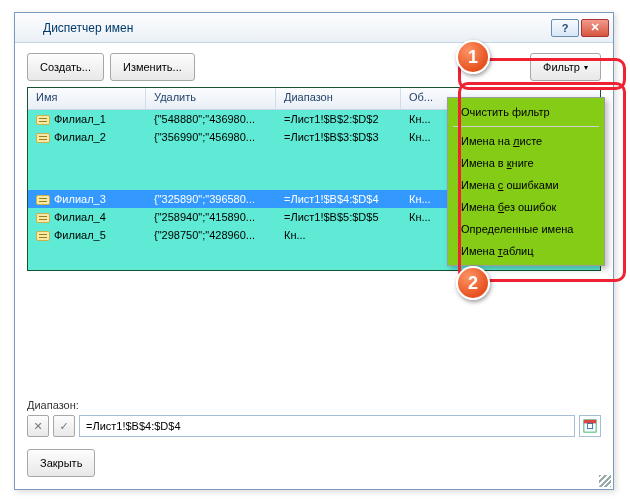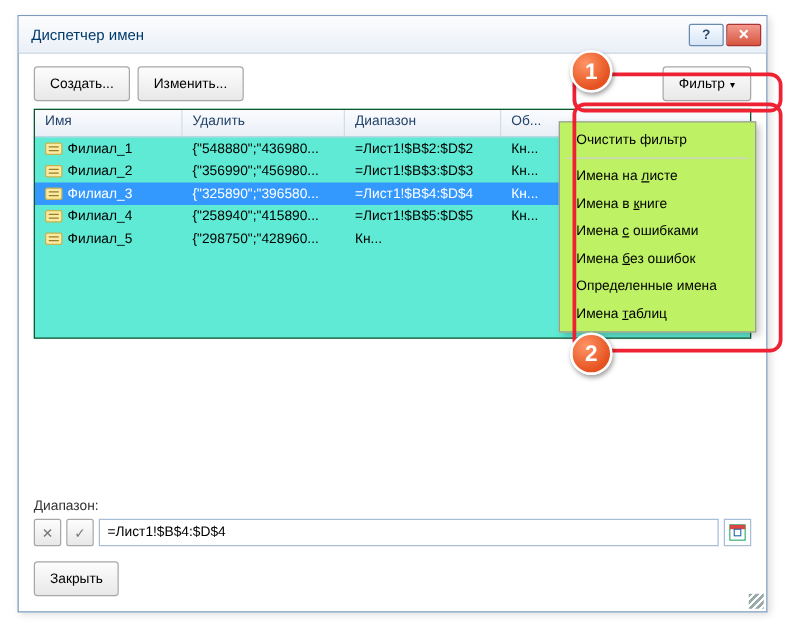--- a/index.html
+++ b/index.html
@@ -1,54 +1,54 @@
 <!DOCTYPE html>
 <html><head>
 <meta charset="utf-8">
 <style>
 * { box-sizing: border-box; margin: 0; padding: 0; font-family: "Segoe UI", Tahoma, sans-serif; font-size: 11px; }
 body { background: #fff; width: 630px; height: 500px; position: relative; overflow: hidden; }
 
 .dialog { position: absolute; left: 14px; top: 12px; width: 600px; height: 478px; background: #fff; border: 1px solid #7a9bbd; box-shadow: 2px 2px 6px rgba(0,0,0,0.15); }
 
 .titlebar { height: 30px; background: linear-gradient(#fdfdfe,#eaf0f7); border-bottom: 1px solid #c6d4e4; display: flex; align-items: center; padding: 0 4px 0 10px; }
-.titlebar .title { flex: 1; color: #003a6a; font-size: 12px; }
+.titlebar .title { flex: 1; color: #003a6a; font-size: 12px; margin-left: 18px; }
 .titlebar .winbtn { width: 28px; height: 18px; margin-left: 2px; border: 1px solid #6a8bb0; background: linear-gradient(#f7fbff,#d7e6f7); display: flex; align-items: center; justify-content: center; color: #2a4a6a; font-weight: bold; font-size: 11px; border-radius: 2px; cursor: pointer; }
 .titlebar .winbtn.close { background: linear-gradient(#f29a8d,#d6553f); color: #fff; border-color: #a33; }
 
 .toolbar { padding: 10px 12px 6px; display: flex; gap: 6px; }
 .btn { height: 28px; padding: 0 12px; background: linear-gradient(#fdfdfd,#e8e8e8); border: 1px solid #a7a7a7; border-radius: 3px; display: flex; align-items: center; cursor: pointer; }
 .spacer { flex: 1; }
 .btn .tri { margin-left: 4px; font-size: 8px; }
 
 .listwrap { margin: 0 12px; border: 1px solid #14532d; height: 184px; background: #5eead4; position: relative; }
 .header { display: flex; height: 22px; background: linear-gradient(#fbfcfe,#e9eff7); border-bottom: 1px solid #c6d4e4; }
 .header .col { padding: 3px 8px; border-right: 1px solid #d3ddea; color: #24436a; white-space: nowrap; overflow: hidden; }
 .col-name { width: 118px; }
 .col-val  { width: 130px; }
 .col-ref  { width: 125px; }
 .col-scope{ width: 60px; }
 
 .rows { }
 .row { display: flex; height: 18px; align-items: center; }
-.row.sel { background: #3399ff; color: #fff; }
+.row.sel { background: #3399ff; color: #fff; margin-top: 44px; }
 .row .cell { padding: 0 8px; white-space: nowrap; overflow: hidden; }
 .nameicon { display: inline-block; width: 14px; height: 10px; border: 1px solid #c9b24b; background: #fbeaa3; border-radius: 2px; margin-right: 4px; vertical-align: middle; position: relative; }
 .nameicon::after { content: ""; position: absolute; left: 2px; top: 2px; width: 8px; height: 1px; background: #9a7e22; box-shadow: 0 3px 0 #9a7e22; }
 
 .bottom { position: absolute; left: 0; right: 0; bottom: 0; padding: 8px 12px 12px; border-top: 0; }
 .reflabel { margin-bottom: 4px; color: #333; }
 .refrow { display: flex; align-items: center; gap: 4px; margin-bottom: 12px; }
 .smallbtn { width: 22px; height: 22px; border: 1px solid #a7a7a7; background: linear-gradient(#fdfdfd,#e8e8e8); border-radius: 2px; display: flex; align-items: center; justify-content: center; color: #777; cursor: pointer; }
 .refinput { flex: 1; height: 22px; border: 1px solid #a7bed7; padding: 0 6px; background: #fff; }
 .refpick { width: 22px; height: 22px; border: 1px solid #a7bed7; background: #fff; display: flex; align-items: center; justify-content: center; cursor: pointer; }
 .refpick svg { width: 14px; height: 14px; }
 .closebar { display: flex; justify-content: flex-start; }
 
-.menu { position: absolute; right: 8px; top: 84px; width: 158px; background: #bef264; border: 1px solid #9c9c9c; box-shadow: 3px 3px 6px rgba(0,0,0,0.25); padding: 3px; z-index: 5; }
+.menu { position: absolute; right: 8px; top: 84px; width: 158px; background: #84cc16; border: 1px solid #9c9c9c; box-shadow: 3px 3px 6px rgba(0,0,0,0.25); padding: 3px; z-index: 5; }
 .menu .mi { padding: 5px 10px; white-space: nowrap; cursor: pointer; }
 .menu .sep { height: 1px; background: #cfcfcf; margin: 3px 2px; }
 .u { text-decoration: underline; }
 
 .redbox1 { position: absolute; right: 4px; top: 58px; width: 168px; height: 32px; border: 3px solid #e23; border-radius: 10px; pointer-events: none; z-index: 9; }
 .redbox2 { position: absolute; right: 4px; top: 82px; width: 168px; height: 200px; border: 3px solid #e23; border-radius: 10px; pointer-events: none; z-index: 9; }
 .badge { position: absolute; width: 34px; height: 34px; border-radius: 50%; background: radial-gradient(circle at 35% 30%, #ff9466, #e5521f 70%); border: 2px solid #fff; box-shadow: 1px 2px 4px rgba(0,0,0,0.4); color: #fff; font-size: 18px; font-weight: bold; display: flex; align-items: center; justify-content: center; z-index: 12; }
 .badge1 { right: 140px; top: 40px; }
 .badge2 { right: 140px; top: 266px; }
 

